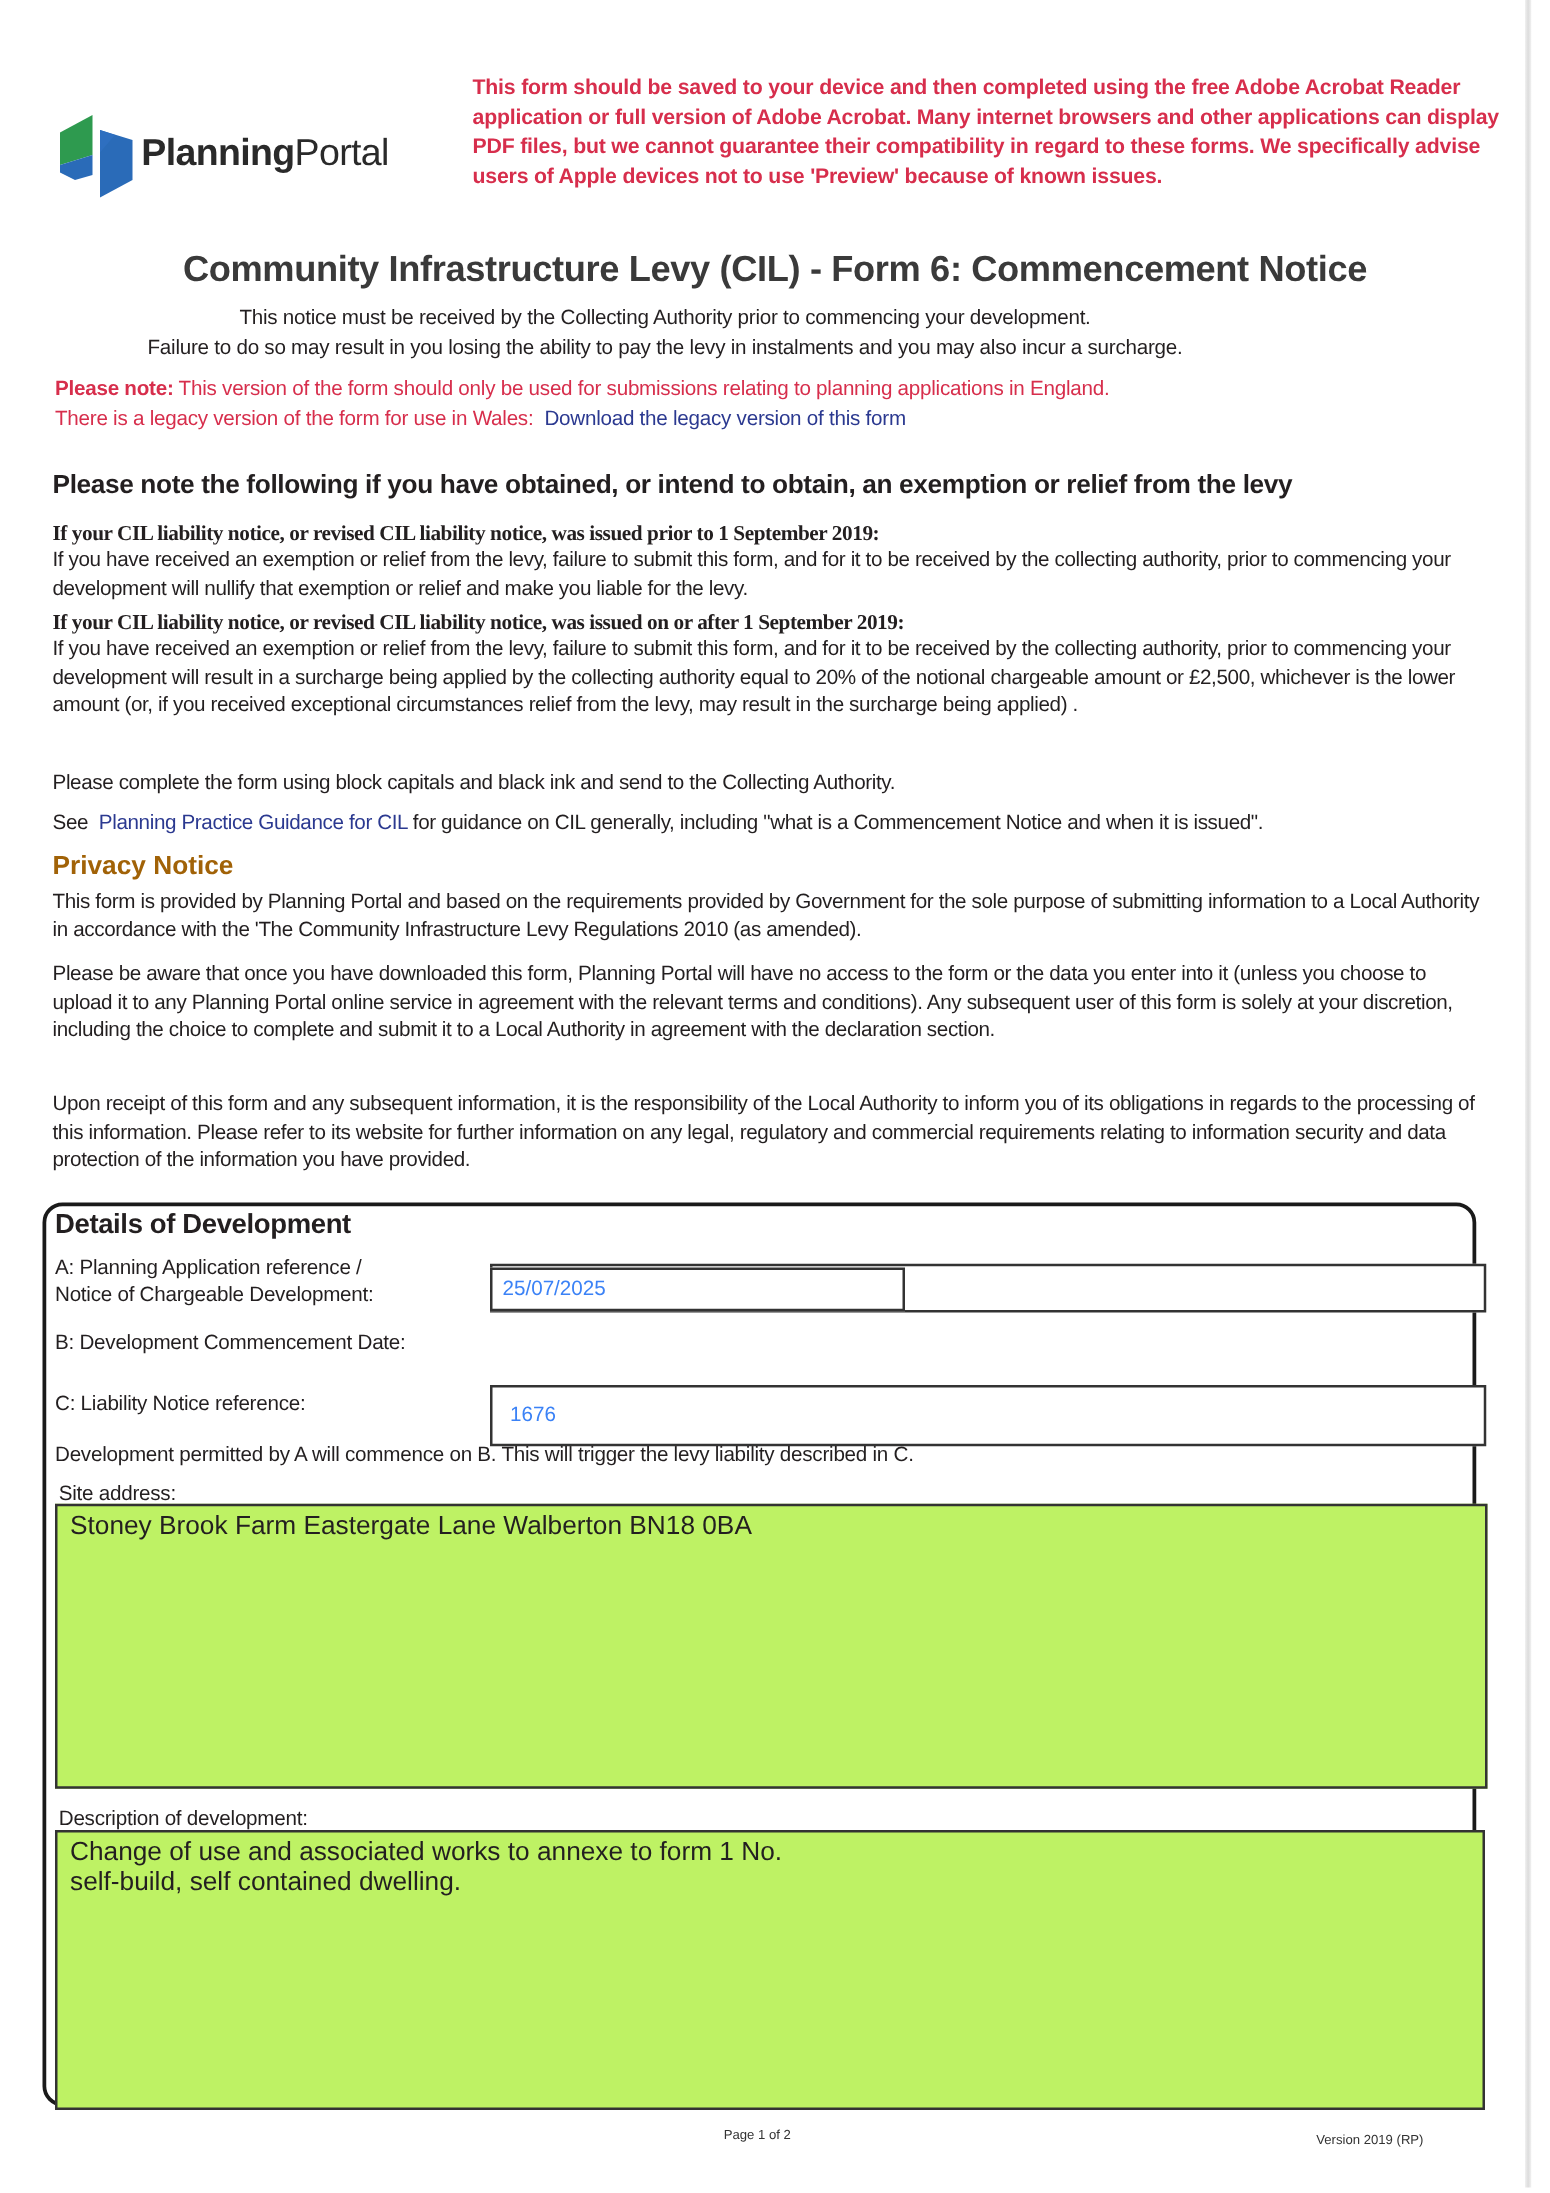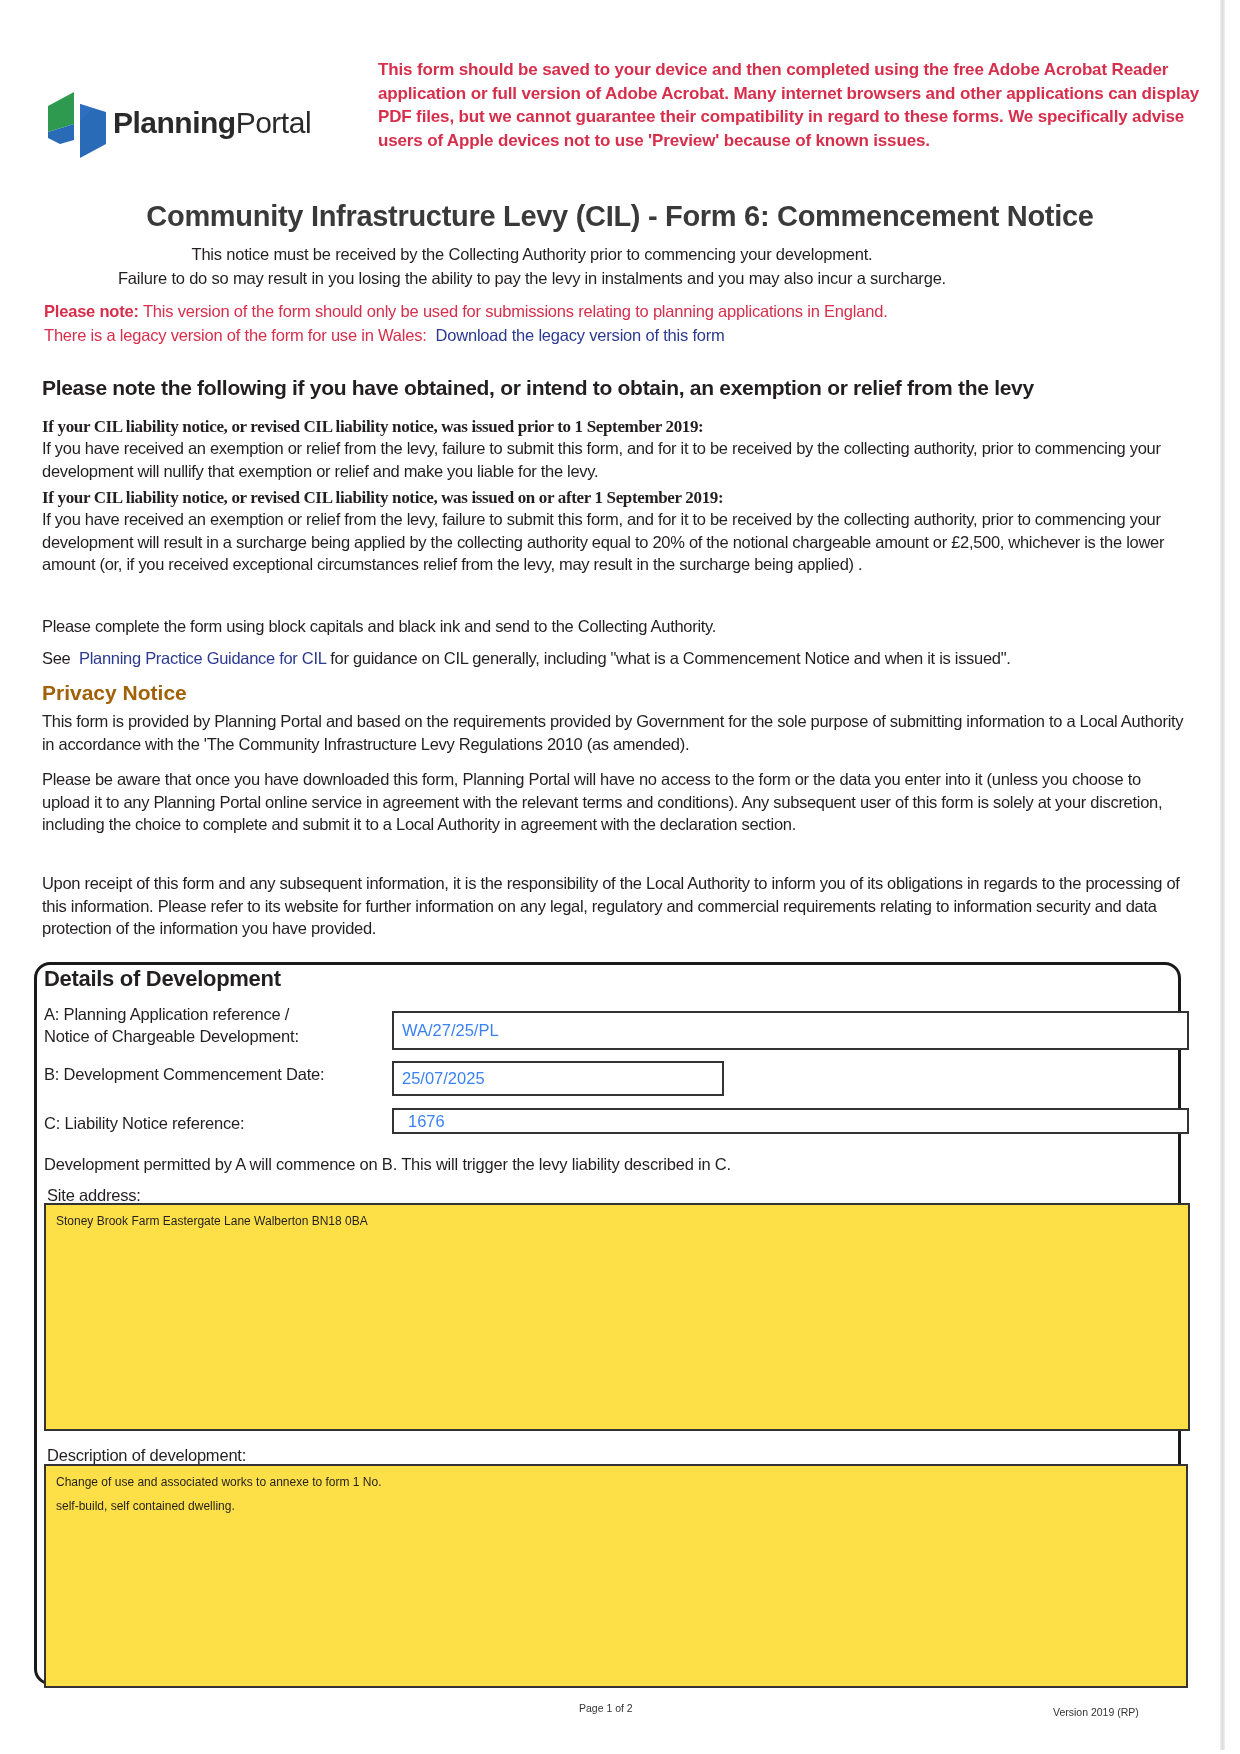--- a/index.html
+++ b/index.html
@@ -17,21 +17,21 @@
   .red-note b { font-weight: 700; margin-top: 18px; }
   .link { color: #2b3990; text-decoration: none; cursor: pointer; }
   .h2 { left: 42px; font-size: 21px; font-weight: 700; color: #231f20; letter-spacing: -0.3px; white-space: nowrap; }
   .h3 { left: 42px; font-size: 17px; font-weight: 700; color: #231f20; letter-spacing: -0.35px; white-space: nowrap; font-family: Liberation Serif, serif; }
   .para { left: 42px; width: 1150px; font-size: 16.5px; line-height: 22.5px; color: #231f20; letter-spacing: -0.3px; }
   .privacy-h { left: 42px; font-size: 21px; font-weight: 700; color: #a16207; }
   .form-box { left: 34px; top: 962px; width: 1147px; height: 723px; border: 3px solid #1a1a1a; border-radius: 16px; box-sizing: border-box; }
   .form-title { left: 44px; top: 966px; font-size: 22px; font-weight: 700; color: #231f20; letter-spacing: -0.3px; }
   .label { font-size: 16.5px; color: #231f20; letter-spacing: -0.2px; line-height: 22px; }
   .field { border: 2px solid #333; box-sizing: border-box; background: #fff; font-size: 16.5px; color: #3b82f6; padding: 0 8px; display: flex; align-items: center; }
-  .area { border: 2px solid #333; box-sizing: border-box; background: #fde047; font-size: 12px; line-height: 24px; color: #231f20; padding: 4px 10px; white-space: pre-line; }
+  .area { border: 2px solid #333; box-sizing: border-box; background: #bef264; font-size: 21px; line-height: 24px; color: #231f20; padding: 4px 10px; white-space: pre-line; }
   .footer { font-size: 10.5px; color: #333; }
   .scan-line { left: 1220px; top: 0; width: 5px; height: 1750px; background: linear-gradient(to right, #f1f1f1, #dcdcdc, #f1f1f1); }
 </style>
 </head>
 <body>
 
 <svg class="abs logo" viewBox="0 0 62 74">
   <polygon points="2,18 28,4 28,36 2,44" fill="#2e9a4f"></polygon>
   <polygon points="2,44 28,36 28,52 14,56 2,50" fill="#2a6bb8"></polygon>
   <polygon points="34,16 60,24 60,56 34,70" fill="#2a6bb8"></polygon>
@@ -67,24 +67,24 @@
 <div class="abs form-box"></div>
 <div class="abs form-title">Details of Development</div>
 
 <div class="abs label" style="left:44px; top:1003px">
   <div>A: Planning Application reference /</div>
   <div>Notice of Chargeable Development:</div>
 </div>
 <div class="abs field" style="left:392px; top:1011px; width:797px; height:39px;">WA/27/25/PL</div>
 
 <div class="abs label" style="left:44px; top:1063px">B: Development Commencement Date:</div>
-<div class="abs field" style="left:392px; top:1061px; width:332px; height:35px;">25/07/2025</div>
+<div class="abs field" style="left:392px; top:1014px; width:332px; height:35px;">25/07/2025</div>
 
 <div class="abs label" style="left:44px; top:1112px">C: Liability Notice reference:</div>
-<div class="abs field" style="left:392px; top:1108px; width:797px; height:26px; padding-left:14px;">1676</div>
+<div class="abs field" style="left:392px; top:1108px; width:797px; height:49px; padding-left:14px;">1676</div>
 
 <div class="abs label" style="left:44px; top:1153px">Development permitted by A will commence on B. This will trigger the levy liability described in C.</div>
 
 <div class="abs label" style="left:47px; top:1184px">Site address:</div>
 <div class="abs area" style="left:44px; top:1203px; width:1146px; height:228px;">Stoney Brook Farm Eastergate Lane Walberton BN18 0BA</div>
 
 <div class="abs label" style="left:47px; top:1444px">Description of development:</div>
 <div class="abs area" style="left:44px; top:1464px; width:1144px; height:224px; top:1464px;">Change of use and associated works to annexe to form 1 No.
 self-build, self contained dwelling.</div>
 

